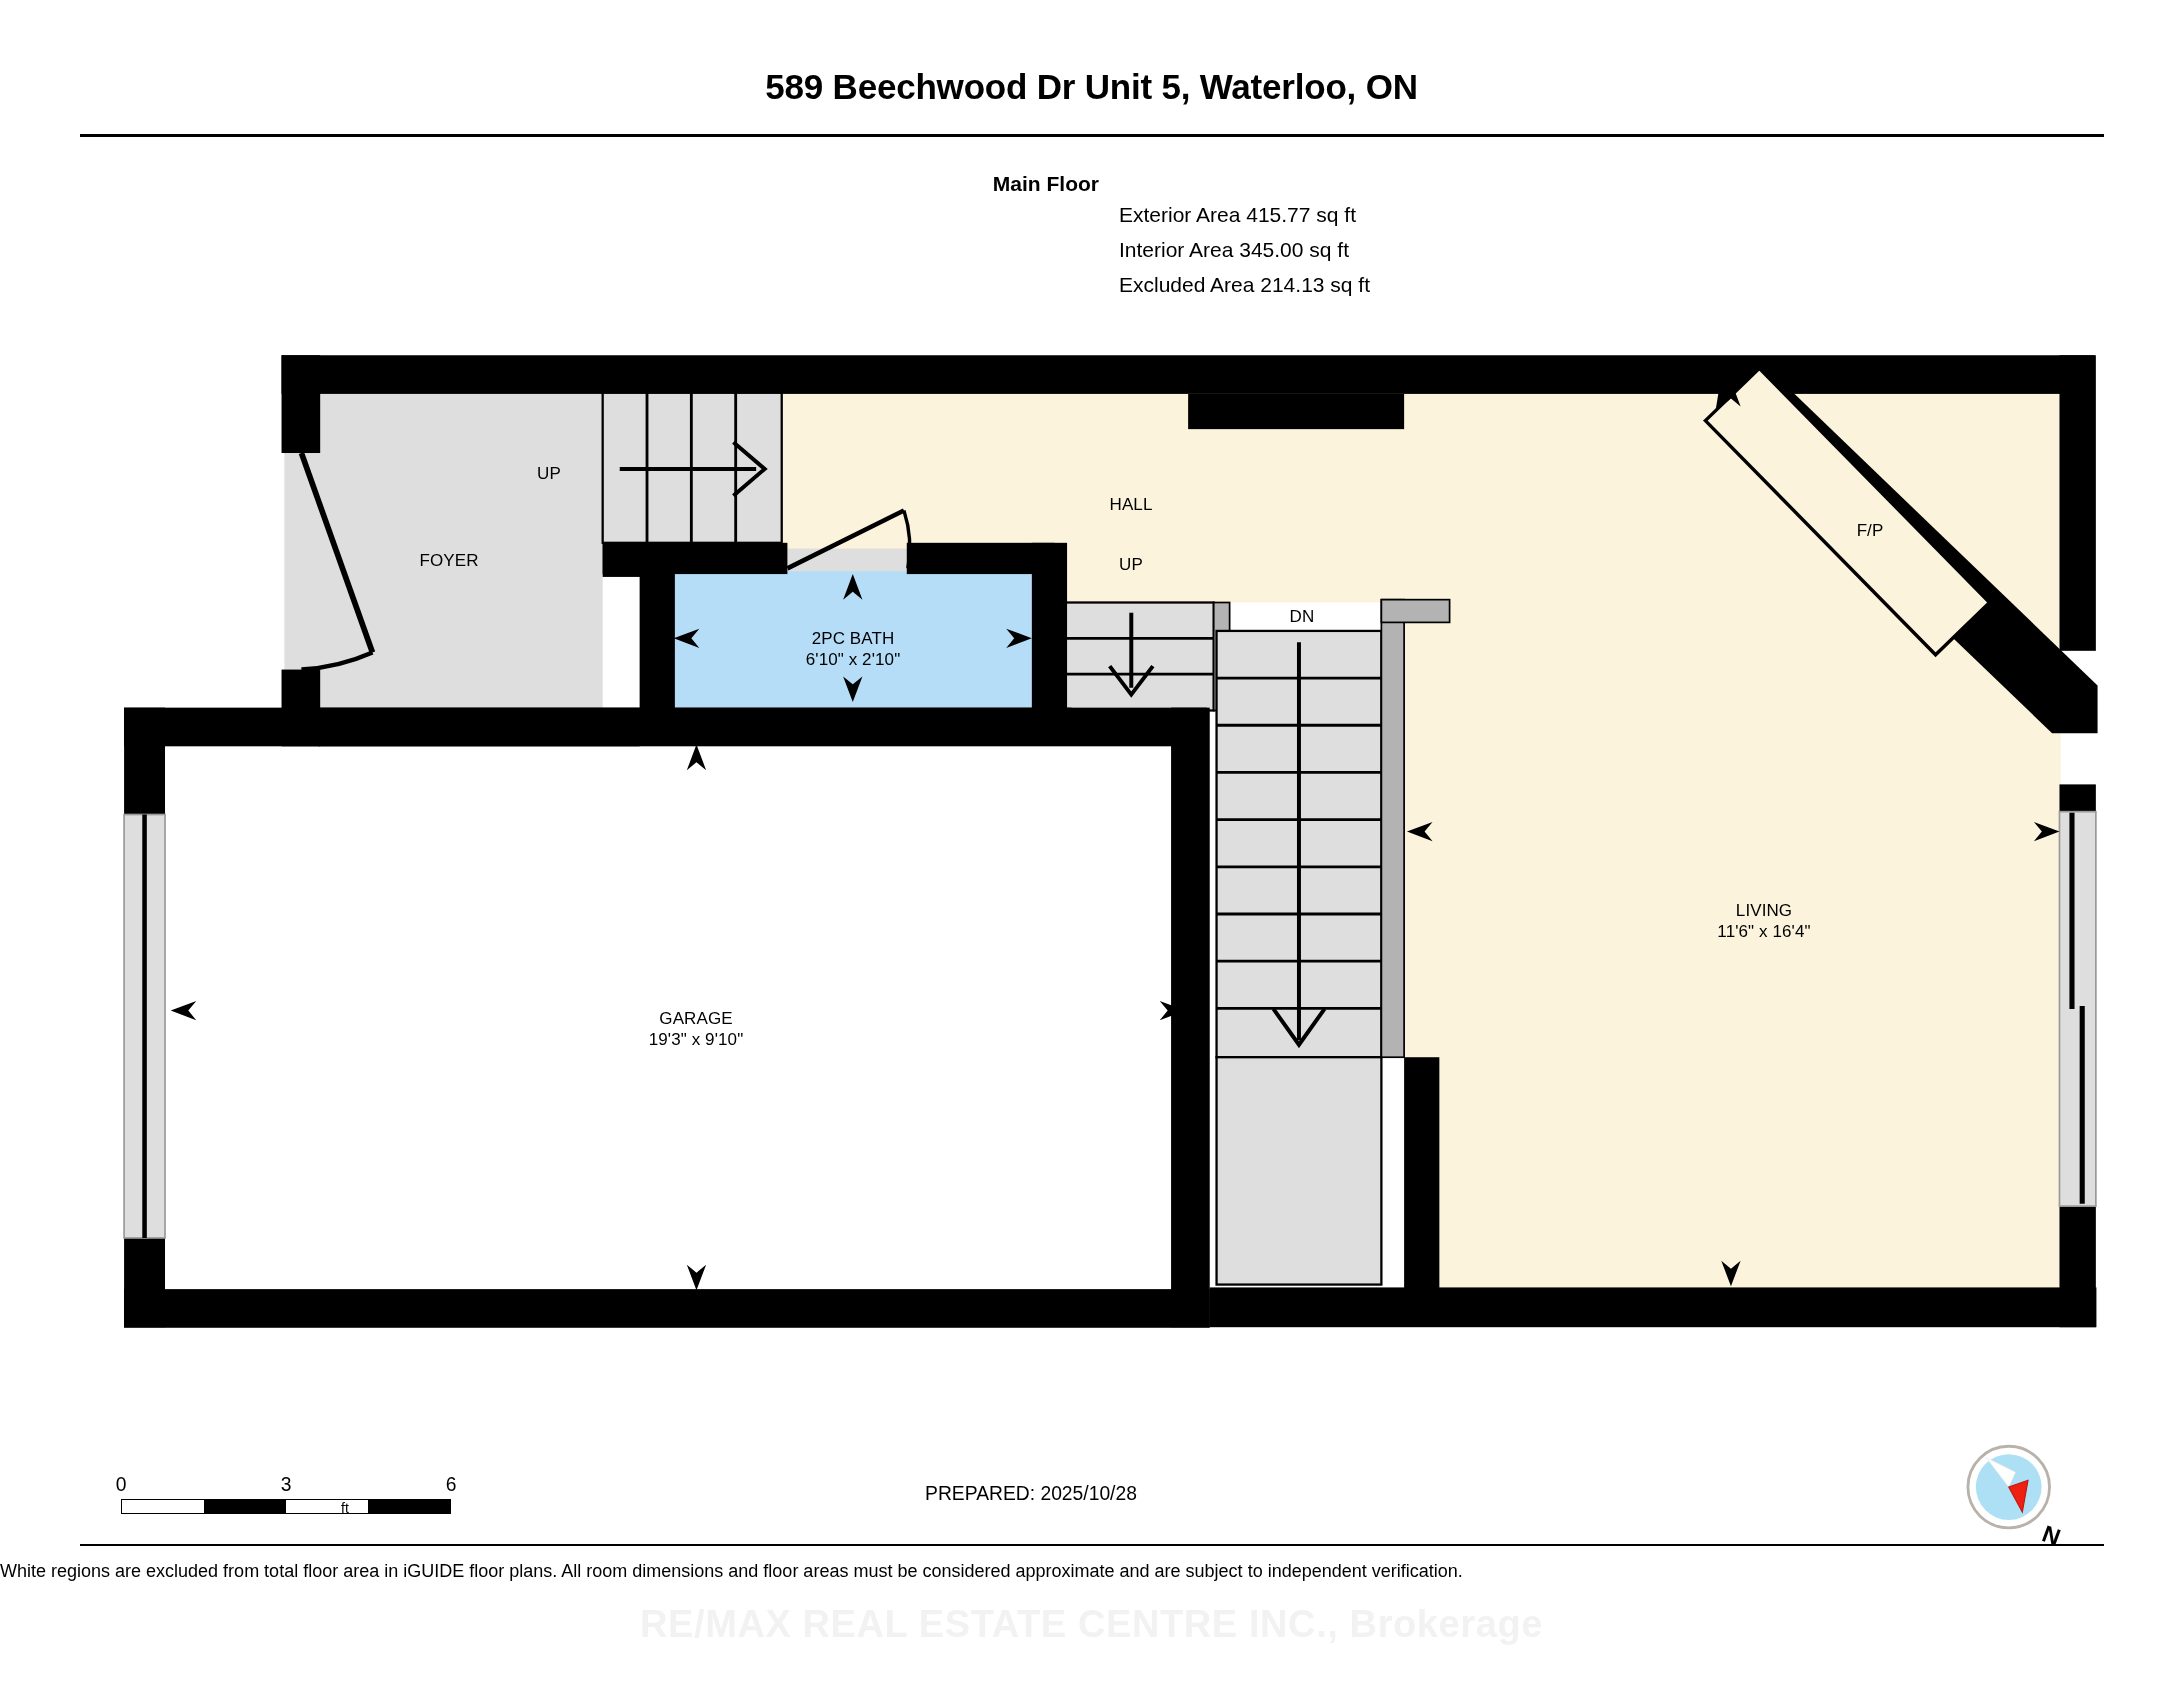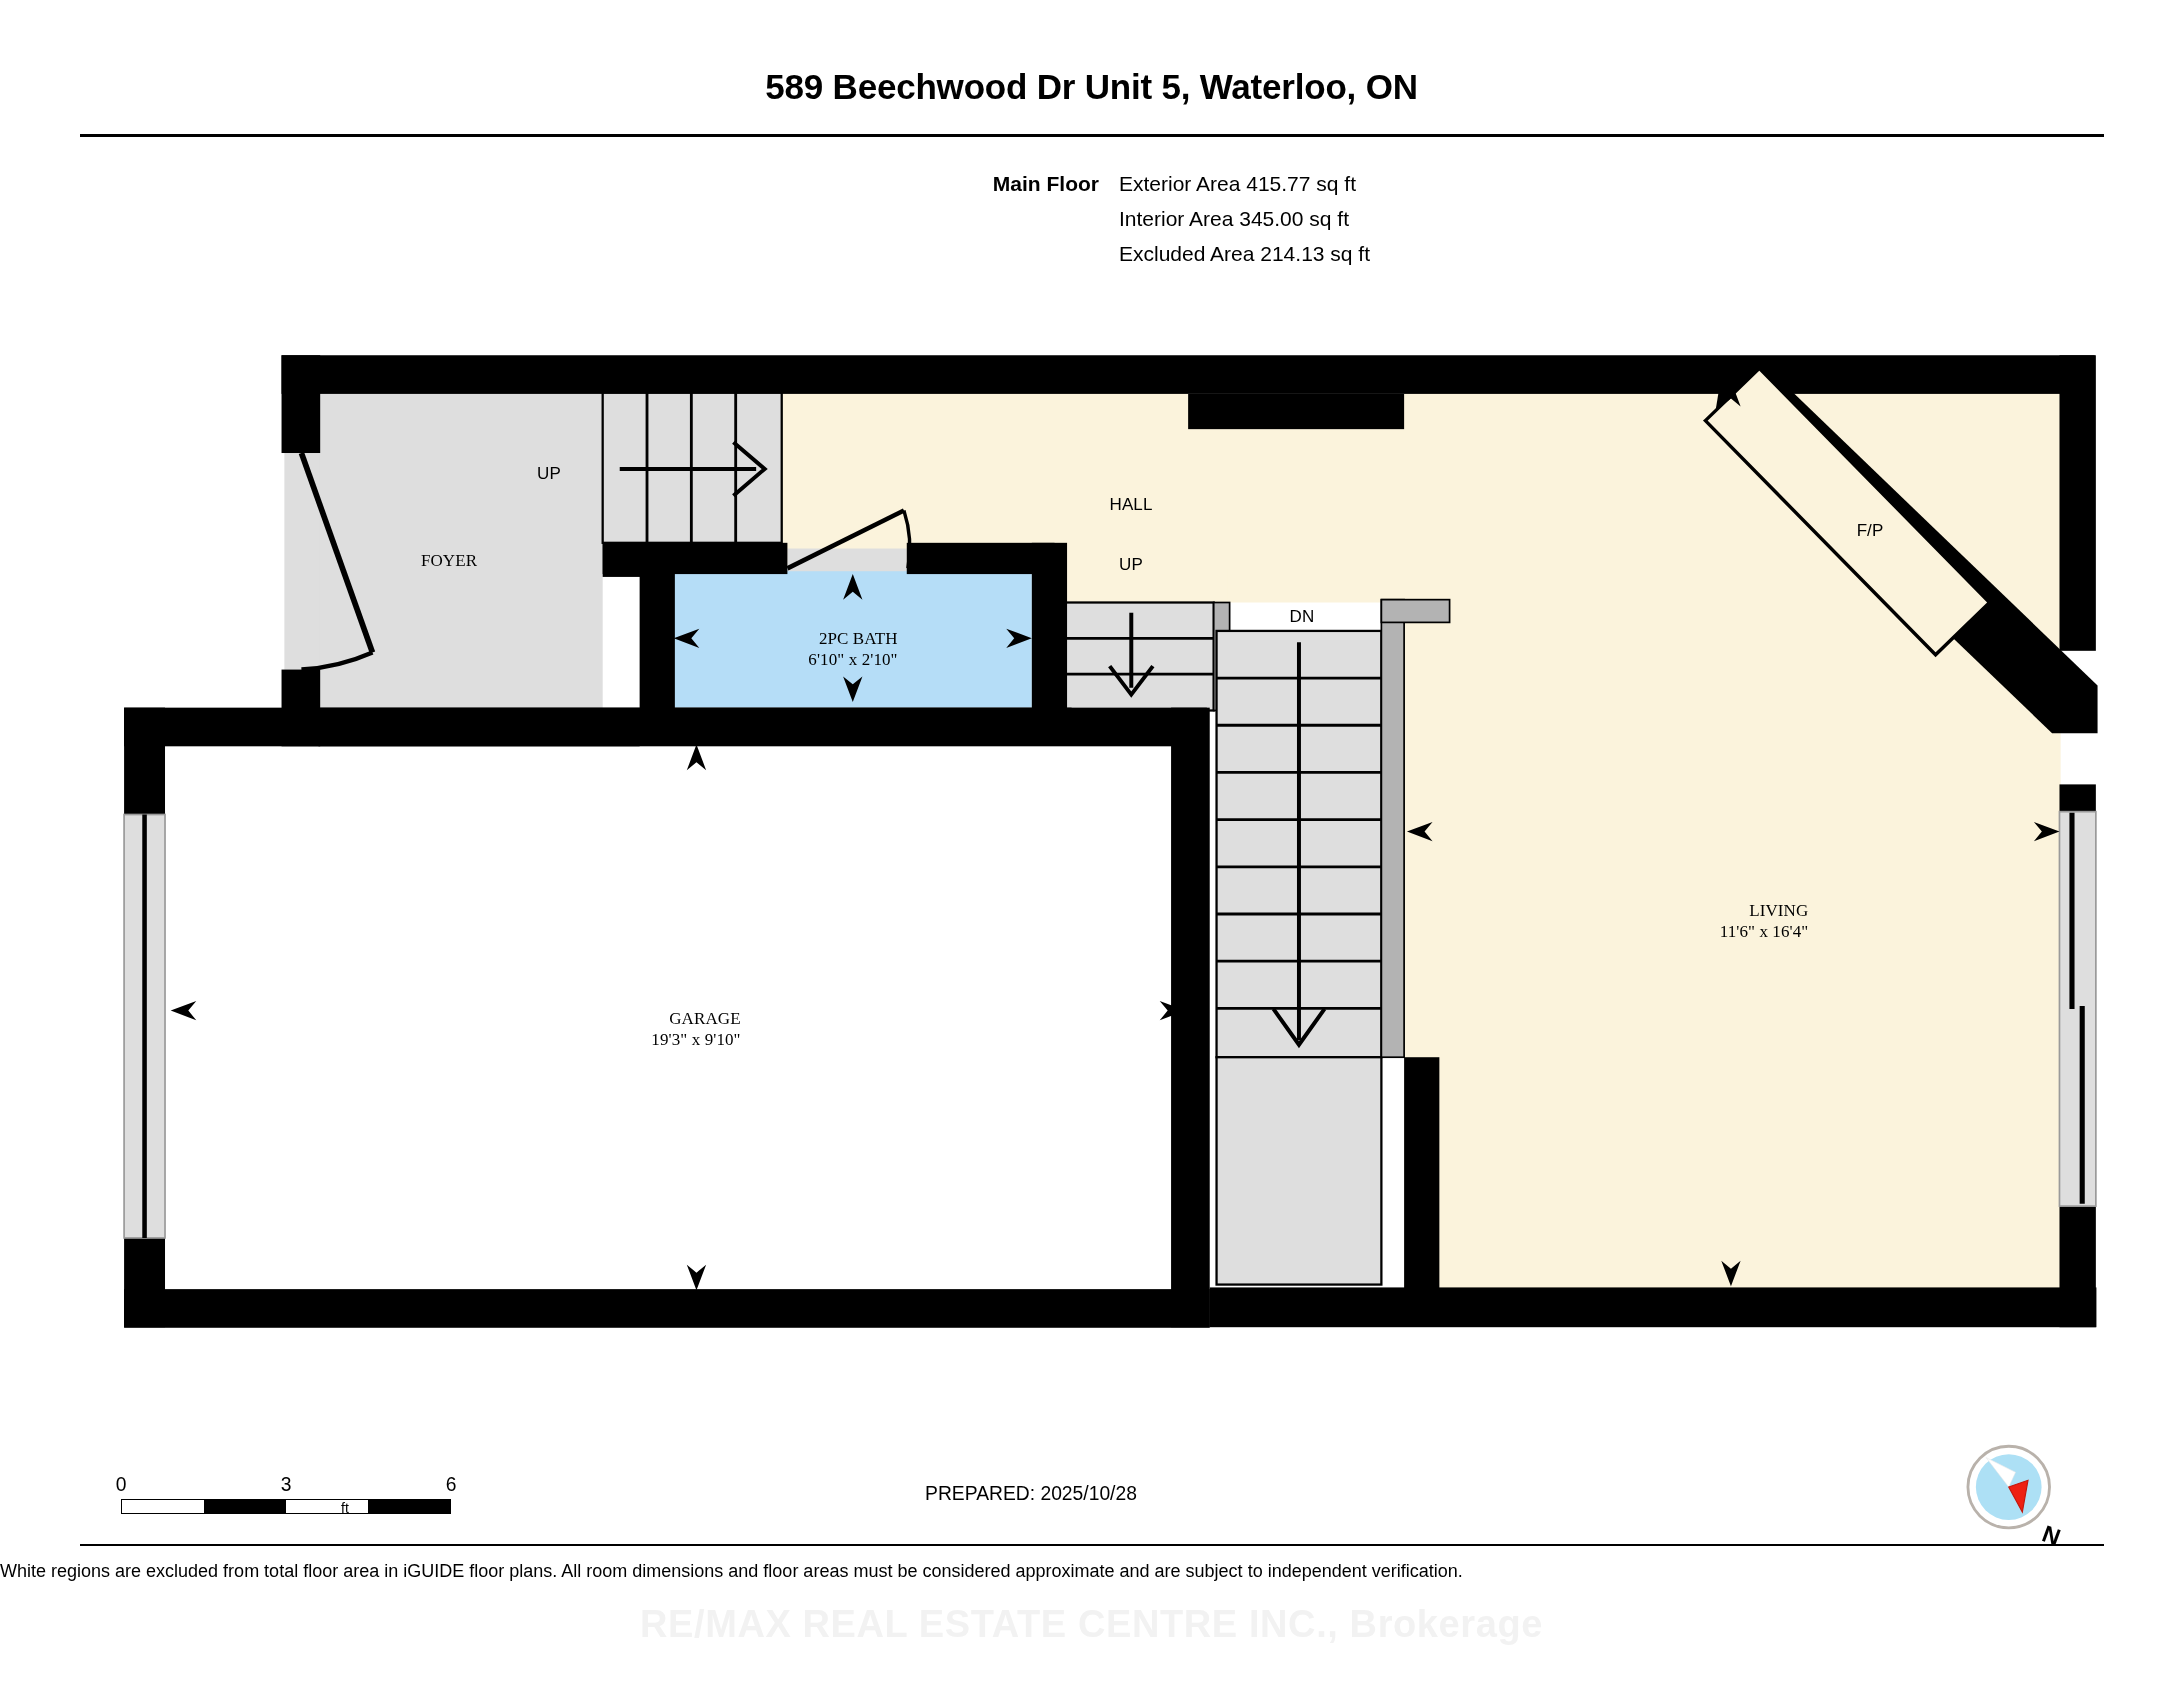--- a/index.html
+++ b/index.html
@@ -49,43 +49,43 @@
   #area-summary .floor-name {
     position: absolute;
     left: 0;
     top: 0;
     font-weight: bold;
     width: 122px;
     text-align: right;
   }
   #area-summary .rows {
     margin-left: 142px;
+    margin-top: 31px;
   }
   #area-summary .rows div { white-space: nowrap; }
 
   
   #floorplan-svg {
     position: absolute;
     left: 0;
     top: 0;
     width: 2183px;
     height: 1687px;
     pointer-events: none;
   }
 
   
   .room-label {
     position: absolute;
-    text-align: right;
+    text-align: center;
     font-size: 17px;
     line-height: 21px;
     white-space: nowrap;
     transform: translate(-50%, -50%);
     letter-spacing: 0.1px;
-    font-family: Liberation Serif, serif;
   }
   .room-label .nm { display: block; }
   .room-label .dim { display: block; }
   .small-tag {
     position: absolute;
     font-size: 17px;
     white-space: nowrap;
     transform: translate(-50%, -50%);
     letter-spacing: 0.1px;
   }

